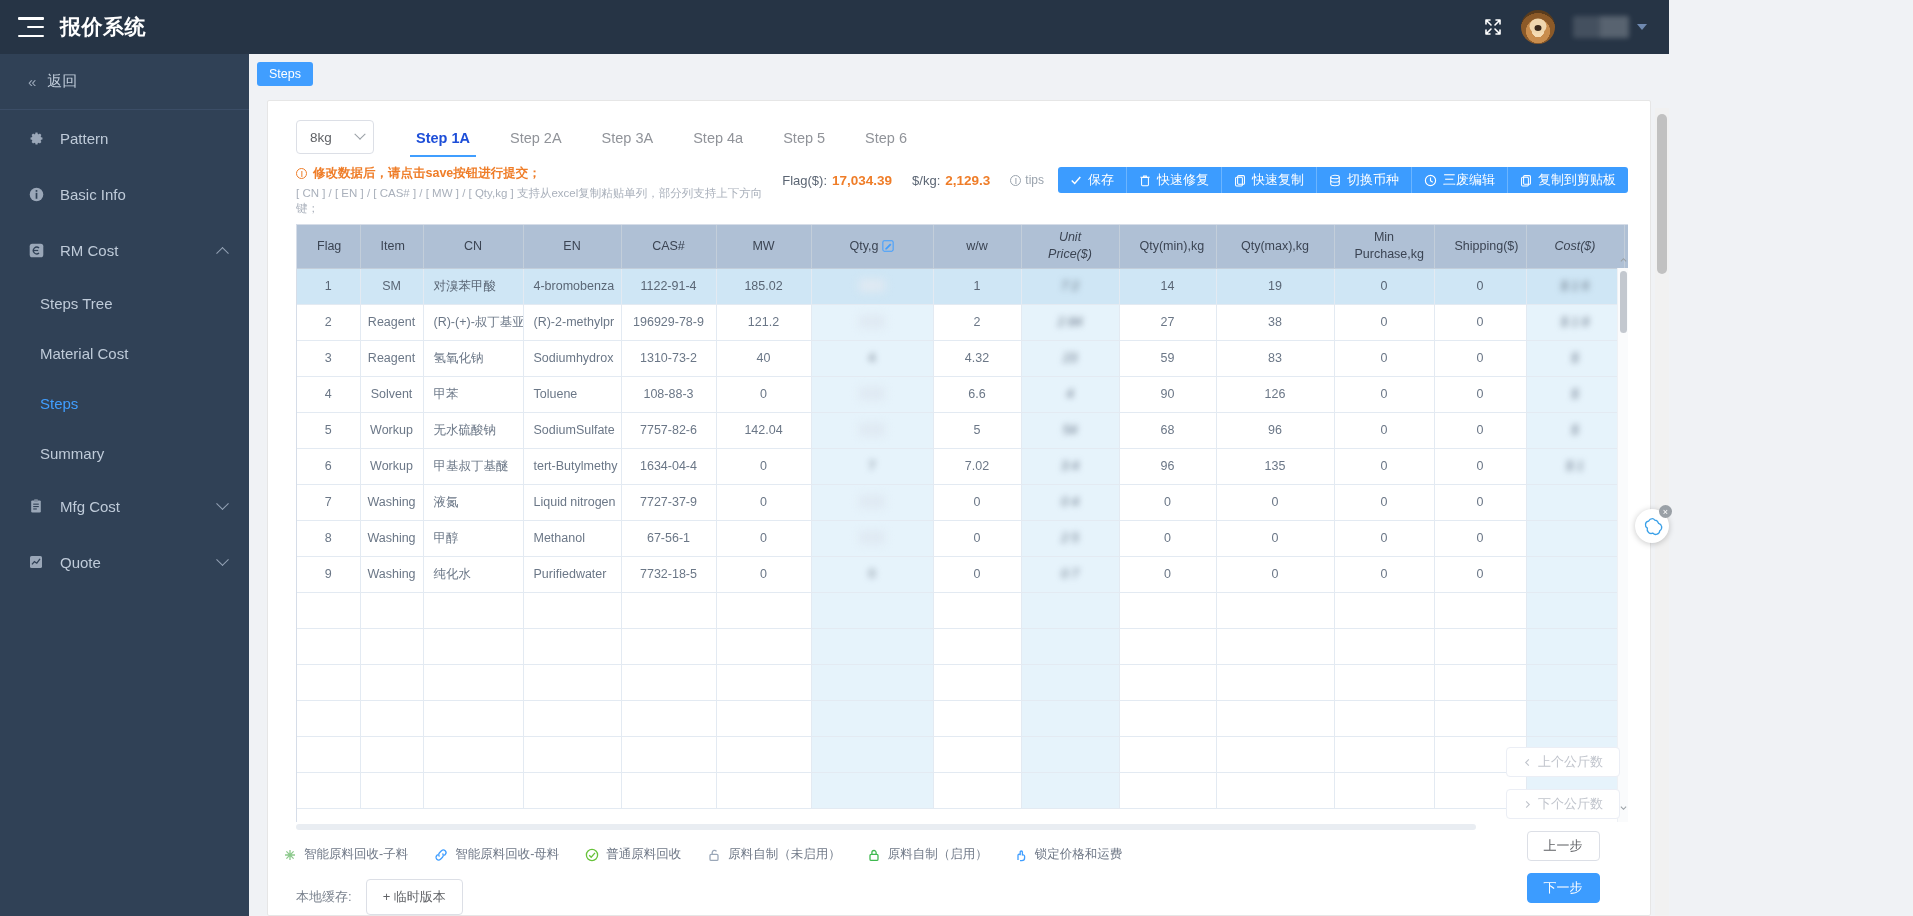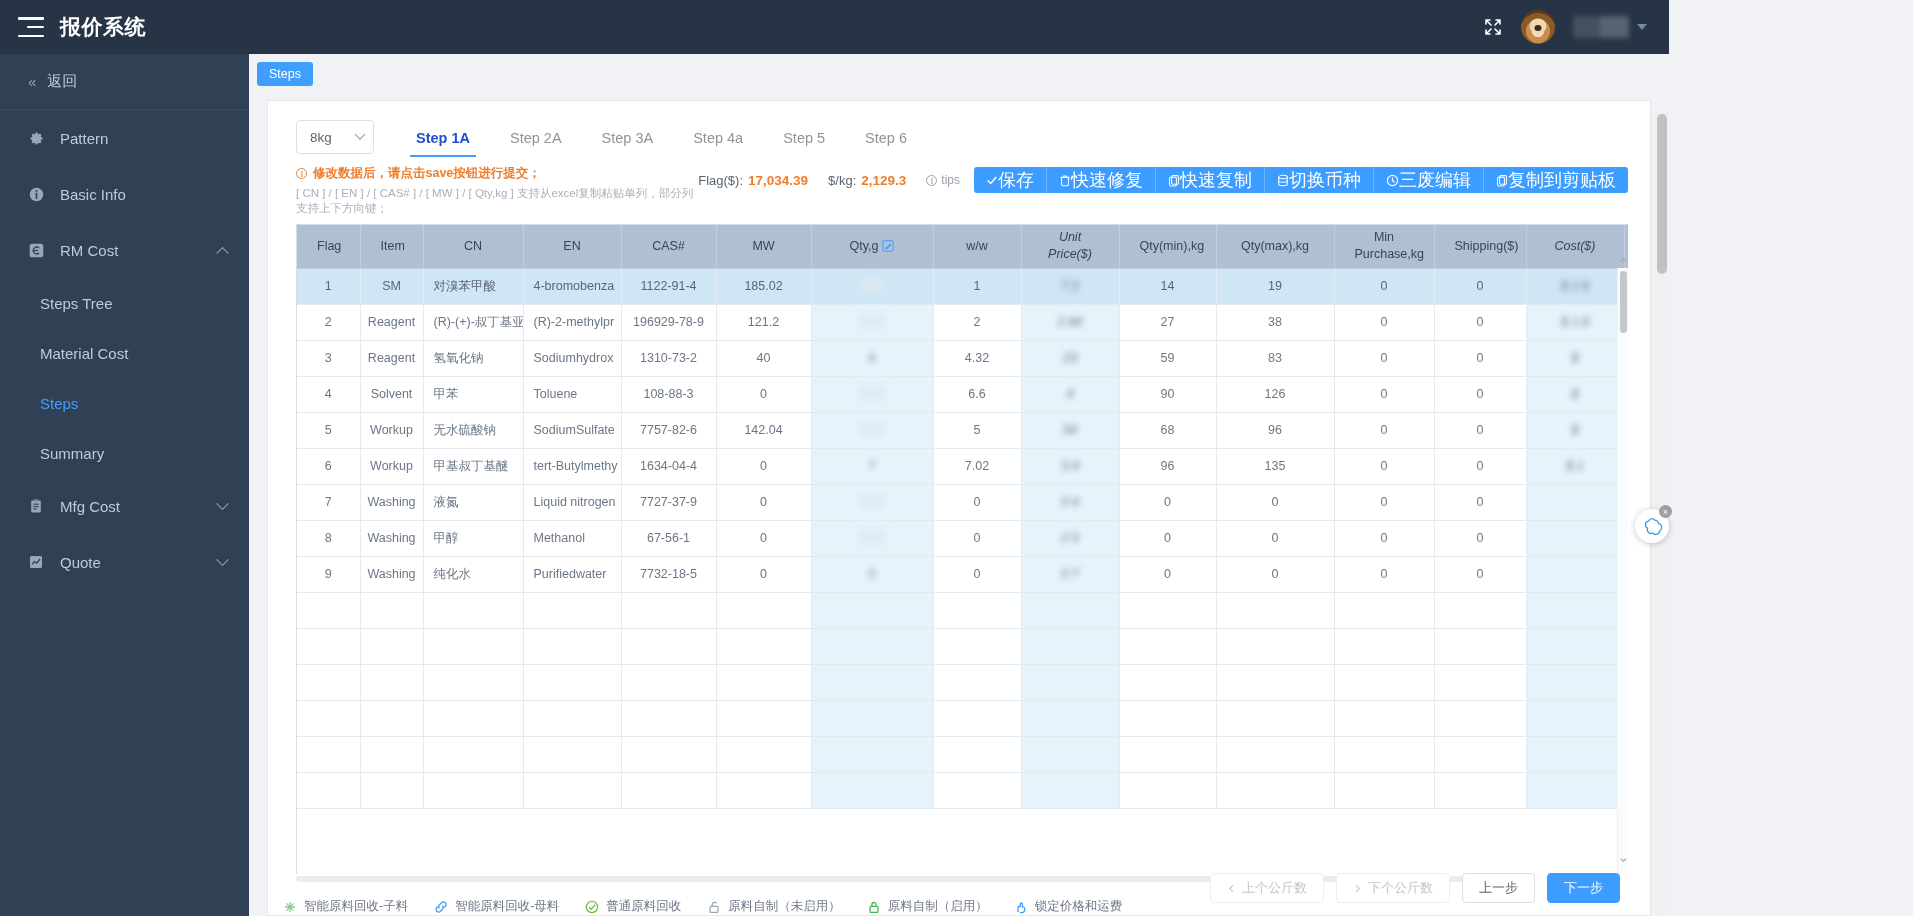--- a/index.html
+++ b/index.html
@@ -121,22 +121,22 @@
   .warn-circ { width:11px;height:11px;border:1.3px solid #ef7d28;border-radius:50%;position:relative;flex:0 0 11px;}
   .warn-circ::after{content:"";position:absolute;left:50%;top:2px;width:1.3px;height:6px;background:#ef7d28;transform:translateX(-50%);}
   .cost-area { display:flex; align-items:center; gap:0; padding-top:2px;}
   .cost-lbl { font-size:13px; color:#5b6573; margin-right:5px;}
   .cost-val { font-size:13.5px; color:#ef7d28; font-weight:bold; margin-right:20px;}
   .tips { font-size:12px; color:#9aa3ad; display:flex; align-items:center; gap:4px; margin-right:14px;}
   .tips-circ{width:11px;height:11px;border:1.2px solid #9aa3ad;border-radius:50%;position:relative;}
   .tips-circ::after{content:"";position:absolute;left:50%;top:2px;width:1.2px;height:6px;background:#9aa3ad;transform:translateX(-50%);}
   .btn-group { display:flex; }
   .bgbtn {
-    background:#3c9cff; color:#fff; font-size:18px; height:26px; padding:0 12px;
-    display:flex; align-items:center; cursor:pointer;
+    background:#3c9cff; color:#fff; font-size:13px; height:26px; padding:0 12px;
+    display:flex; align-items:center; gap:6px; cursor:pointer;
     border-right:1px solid #6cb5ff; white-space:nowrap;
   }
   .bgbtn:first-child { border-radius:3px 0 0 3px;}
   .bgbtn:last-child { border-radius:0 3px 3px 0; border-right:none;}
   .bgbtn svg { flex:0 0 auto; }
 
   
   .table-zone { flex:1; min-height:0; margin: 2px 22px 0 28px; position:relative; overflow:hidden;
                 border-left:1px solid #d6dde8; border-top:1px solid #d6dde8;}
   table.grid { border-collapse: collapse; width: 100%; table-layout: fixed; }
@@ -185,21 +185,21 @@
   .ftool { display:flex; align-items:center; gap:7px; font-size:12.5px; color:#6f7887; cursor:pointer; white-space:nowrap;}
   .cache-row { display:flex; align-items:center; gap:14px; padding: 16px 0 0 28px;}
   .cache-lbl { font-size:13px; color:#7a828e;}
   .cache-btn {
     border:1px solid #dcdfe6; border-radius:4px; padding: 8px 16px; font-size:13px; color:#606266;
     background:#fff; cursor:pointer;
   }
 
   
   .bottom-nav {
-    position:absolute; right: 30px; bottom: 12px; display:flex; gap:12px; align-items:center;
+    position:absolute; right: 30px; bottom: 12px; display:flex; gap:12px; align-items:center;flex-direction:column;
   }
   .nav-btn {
     border:1px solid #dcdfe6; background:#fff; border-radius:4px; height:30px;
     display:flex; align-items:center; gap:6px; padding: 0 16px; font-size:13px; color:#606266; cursor:pointer;
   }
   .nav-btn.disabled { color:#c0c4cc; border-color:#ebeef5; cursor:not-allowed;}
   .nav-btn.primary { background:#3c9cff; border-color:#3c9cff; color:#fff;}
 
   
   .float-widget {
@@ -792,20 +792,24 @@
               <span>原料自制（启用）</span>
             </div>
             <div class="ftool">
               <svg viewBox="0 0 14 14" width="14" height="14">
                 <path d="M4 12V7.2a1.1 1.1 0 012.2 0V4.1a1.1 1.1 0 012.2 0v3.4M8.4 7.5c.6-1 2.2-.6 2.2.8V10c0 1.6-1.3 2.6-2.8 2.6H6" stroke="#409eff" stroke-width="1.3" fill="none"></path>
               </svg>
               <span>锁定价格和运费</span>
             </div>
           </div>
 
+        <div class="cache-row">
+          <span class="cache-lbl">本地缓存:</span>
+          <span class="cache-btn">+ 临时版本</span>
+        </div>
 
         <div class="bottom-nav" id="bottom-nav">
             <div class="nav-btn disabled">
               <svg viewBox="0 0 10 10" width="9" height="9">
                 <polyline points="6.5,1.5 3,5 6.5,8.5" stroke="#c0c4cc" stroke-width="1.2" fill="none"></polyline>
               </svg>
               <span>上个公斤数</span>
             </div>
             <div class="nav-btn disabled">
               <svg viewBox="0 0 10 10" width="9" height="9">

